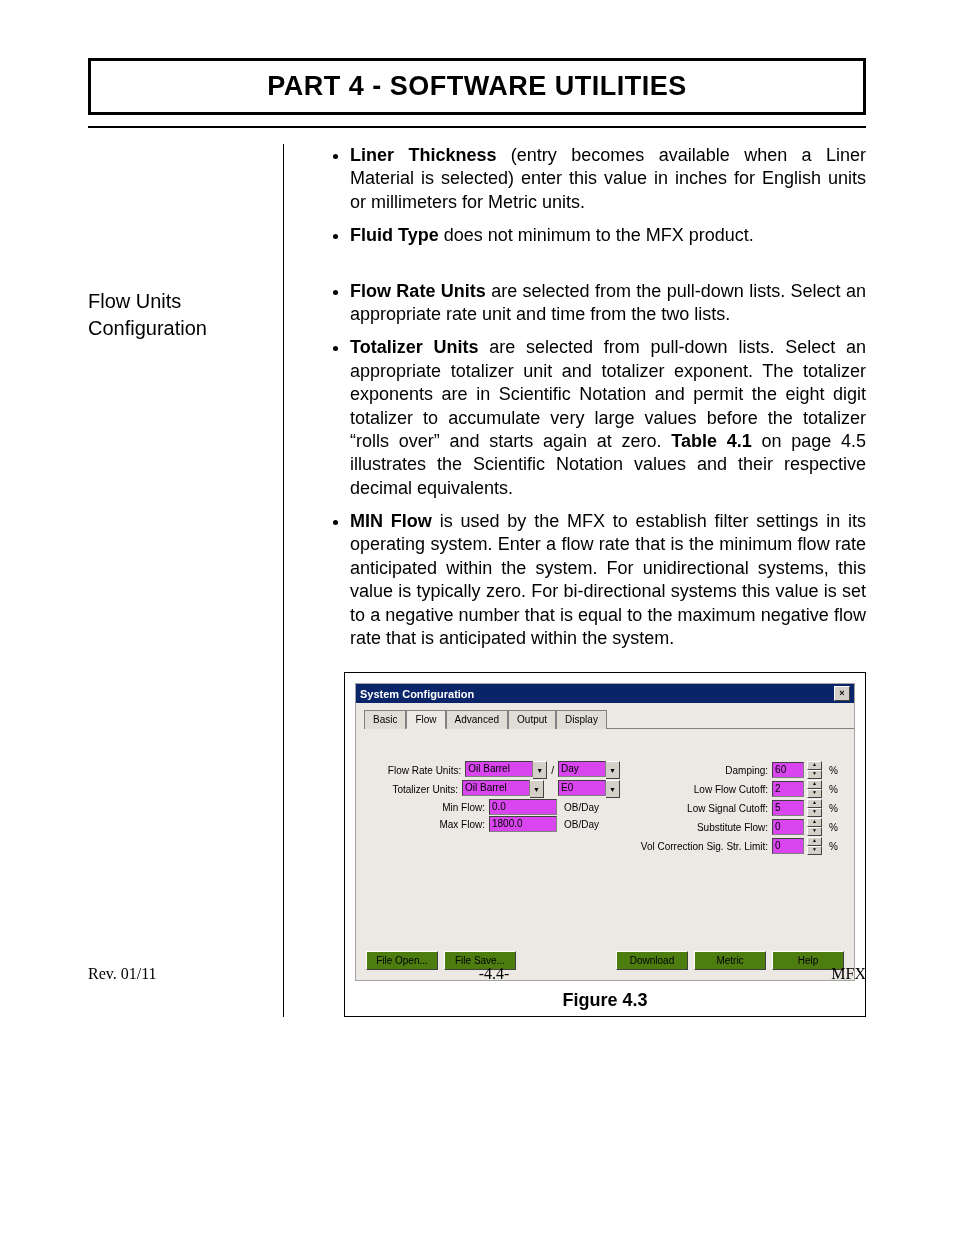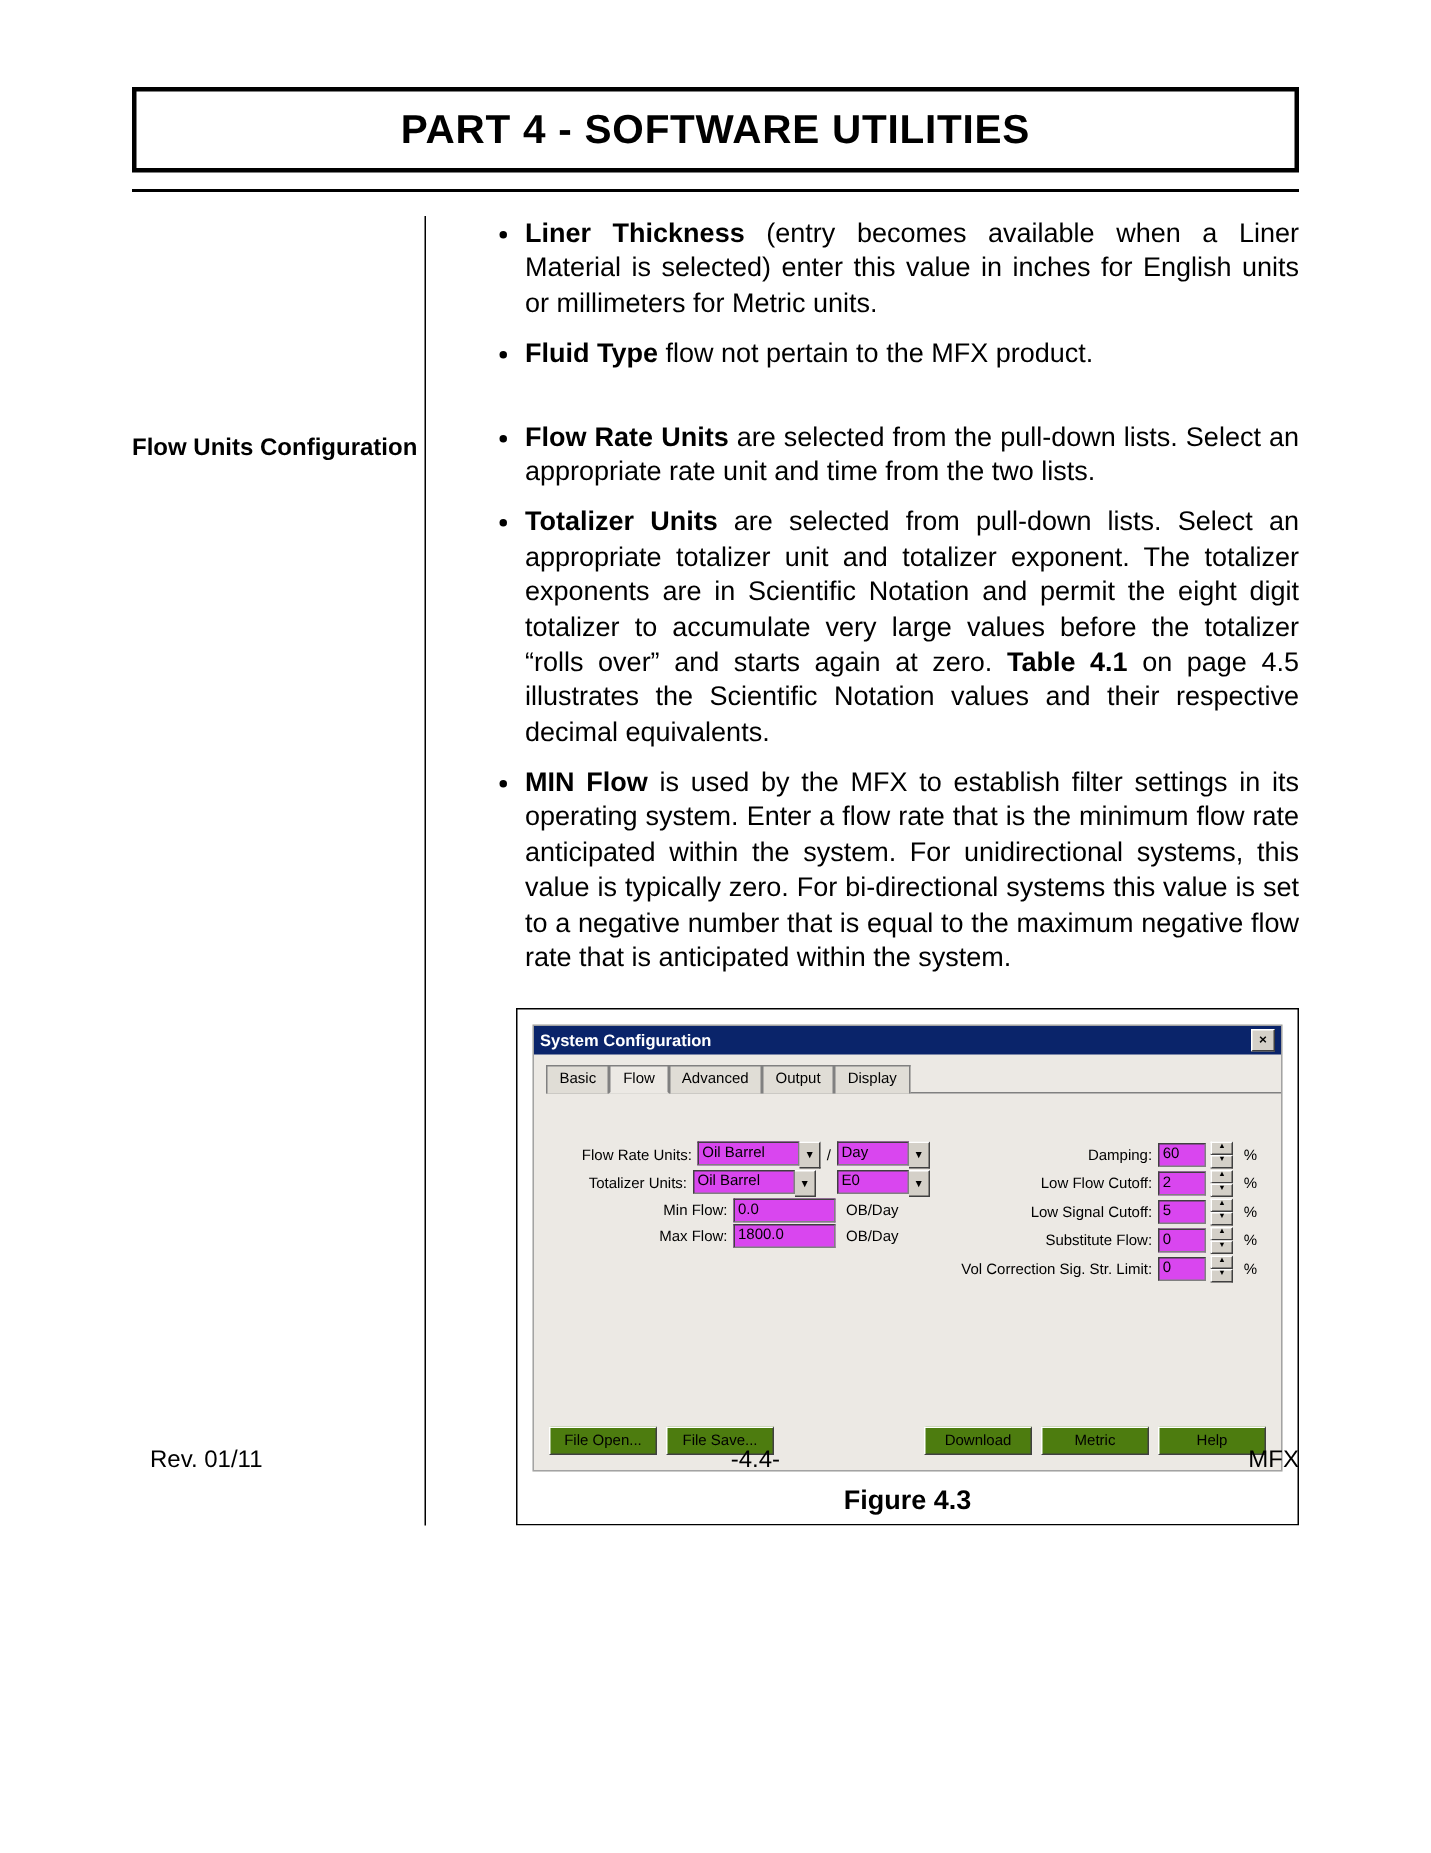--- a/index.html
+++ b/index.html
@@ -2,21 +2,21 @@
 <html><head>
 <meta charset="utf-8">
 <style>
   html,body{margin:0;padding:0;background:#fff;color:#000;font-family:Arial,Helvetica,sans-serif}
   .page{width:954px;height:1017px;position:relative;margin:0 auto;box-sizing:border-box;padding:58px 88px 0 88px}
   .title-frame{border:3px solid #000;padding:10px 0;text-align:center}
   .title-text{font-weight:900;font-size:27px;letter-spacing:.5px}
   .hr-line{border:none;border-top:2.2px solid #000;margin:11px 0 0 0}
   .columns{display:flex;margin-top:16px}
   .left-col{flex:0 0 196px;border-right:1px solid #000;min-height:980px;box-sizing:border-box}
-  .left-col .side-head{font-weight:bold;font-size:16px;line-height:1.35;padding-top:144px}
+  .left-col .side-head{font-weight:normal;font-size:20px;line-height:1.35;padding-top:144px}
   .right-col{flex:1;padding-left:18px;font-size:18px;line-height:1.3}
   .right-col .ul1{list-style:disc;padding-left:36px;margin:0 0 32px 12px}
   .right-col .ul1>li{margin-bottom:10px;text-align:justify}
   .ol1{list-style:decimal;padding-left:36px;margin:0 0 6px 12px}
   .ol1>li{margin-bottom:6px}
   .ul2{list-style:disc;padding-left:36px;margin:0 0 22px 12px}
   .ul2>li{margin-bottom:10px;text-align:justify}
   b{font-weight:bold}
   .figwrap{border:1px solid #000;padding:10px 10px 4px 10px;margin:6px 0 0 42px}
   .dlg{border:1px solid #a3a3a3;font-family:Tahoma,Arial,sans-serif;font-size:11px;color:#000;background:#ece9e4}
@@ -37,21 +37,21 @@
   .txt.w26{width:26px}
   .dd{display:flex}
   .dd .arrow{width:13px;height:16px;background:#d4d0c8;border:1px solid #fff;border-right-color:#404040;border-bottom-color:#404040;border-left:none;display:flex;align-items:center;justify-content:center;font-size:7px}
   .spin{display:flex;flex-direction:column;margin-left:-1px}
   .spin span{width:13px;height:7px;background:#d4d0c8;border:1px solid #fff;border-right-color:#404040;border-bottom-color:#404040;font-size:5px;line-height:5px;text-align:center}
   .unit{font-size:10px;margin-left:3px}
   .dlg-footer{display:flex;justify-content:space-between;padding:6px 10px 10px 10px}
   .btnrow{display:flex;gap:6px}
   .wbtn{background:#4d7c0f;border:1px solid #fff;border-right-color:#404040;border-bottom-color:#404040;font-size:10px;padding:2px 8px;min-width:54px;text-align:center}
   .caption{text-align:center;font-weight:bold;font-size:18px;margin-top:8px;line-height:1.25}
-  .page-footer{position:absolute;bottom:34px;left:100px;right:88px;display:flex;justify-content:space-between;font-size:16px;font-family:Liberation Sans, sans-serif}
+  .page-footer{position:absolute;bottom:34px;left:88px;right:88px;display:flex;justify-content:space-between;font-size:16px;font-family:Liberation Serif, serif}
 </style>
 </head>
 <body>
 
 <div class="page">
 
   <div class="title-frame">
     <div class="title-text">PART 4 - SOFTWARE UTILITIES</div>
   </div>
   <hr class="hr-line">
@@ -62,21 +62,21 @@
       <div class="side-head">Flow Units Configuration</div>
     </div>
 
     <div class="right-col">
 
       <ul class="ul1">
         <li>
           <b>Liner Thickness</b><span> (entry becomes available when a Liner Material is selected) enter this value in inches for English units or millimeters for Metric units.</span>
         </li>
         <li>
-          <b>Fluid Type</b><span> flow not pertain to the MFX product.</span>
+          <b>Fluid Type</b><span> does not minimum to the MFX product.</span>
         </li>
       </ul>
 
 
       <ul class="ul2">
         <li>
           <b>Flow Rate Units</b><span> are selected from the pull-down lists. Select an appropriate rate unit and time from the two lists.</span>
         </li>
         <li>
           <b>Totalizer Units</b><span> are selected from pull-down lists. Select an appropriate totalizer unit and totalizer exponent. The totalizer exponents are in Scientific Notation and permit the eight digit totalizer to accumulate very large values before the totalizer “rolls over” and starts again at zero. </span><b>Table 4.1</b><span> on page 4.5 illustrates the Scientific Notation values and their respective decimal equivalents.</span>

